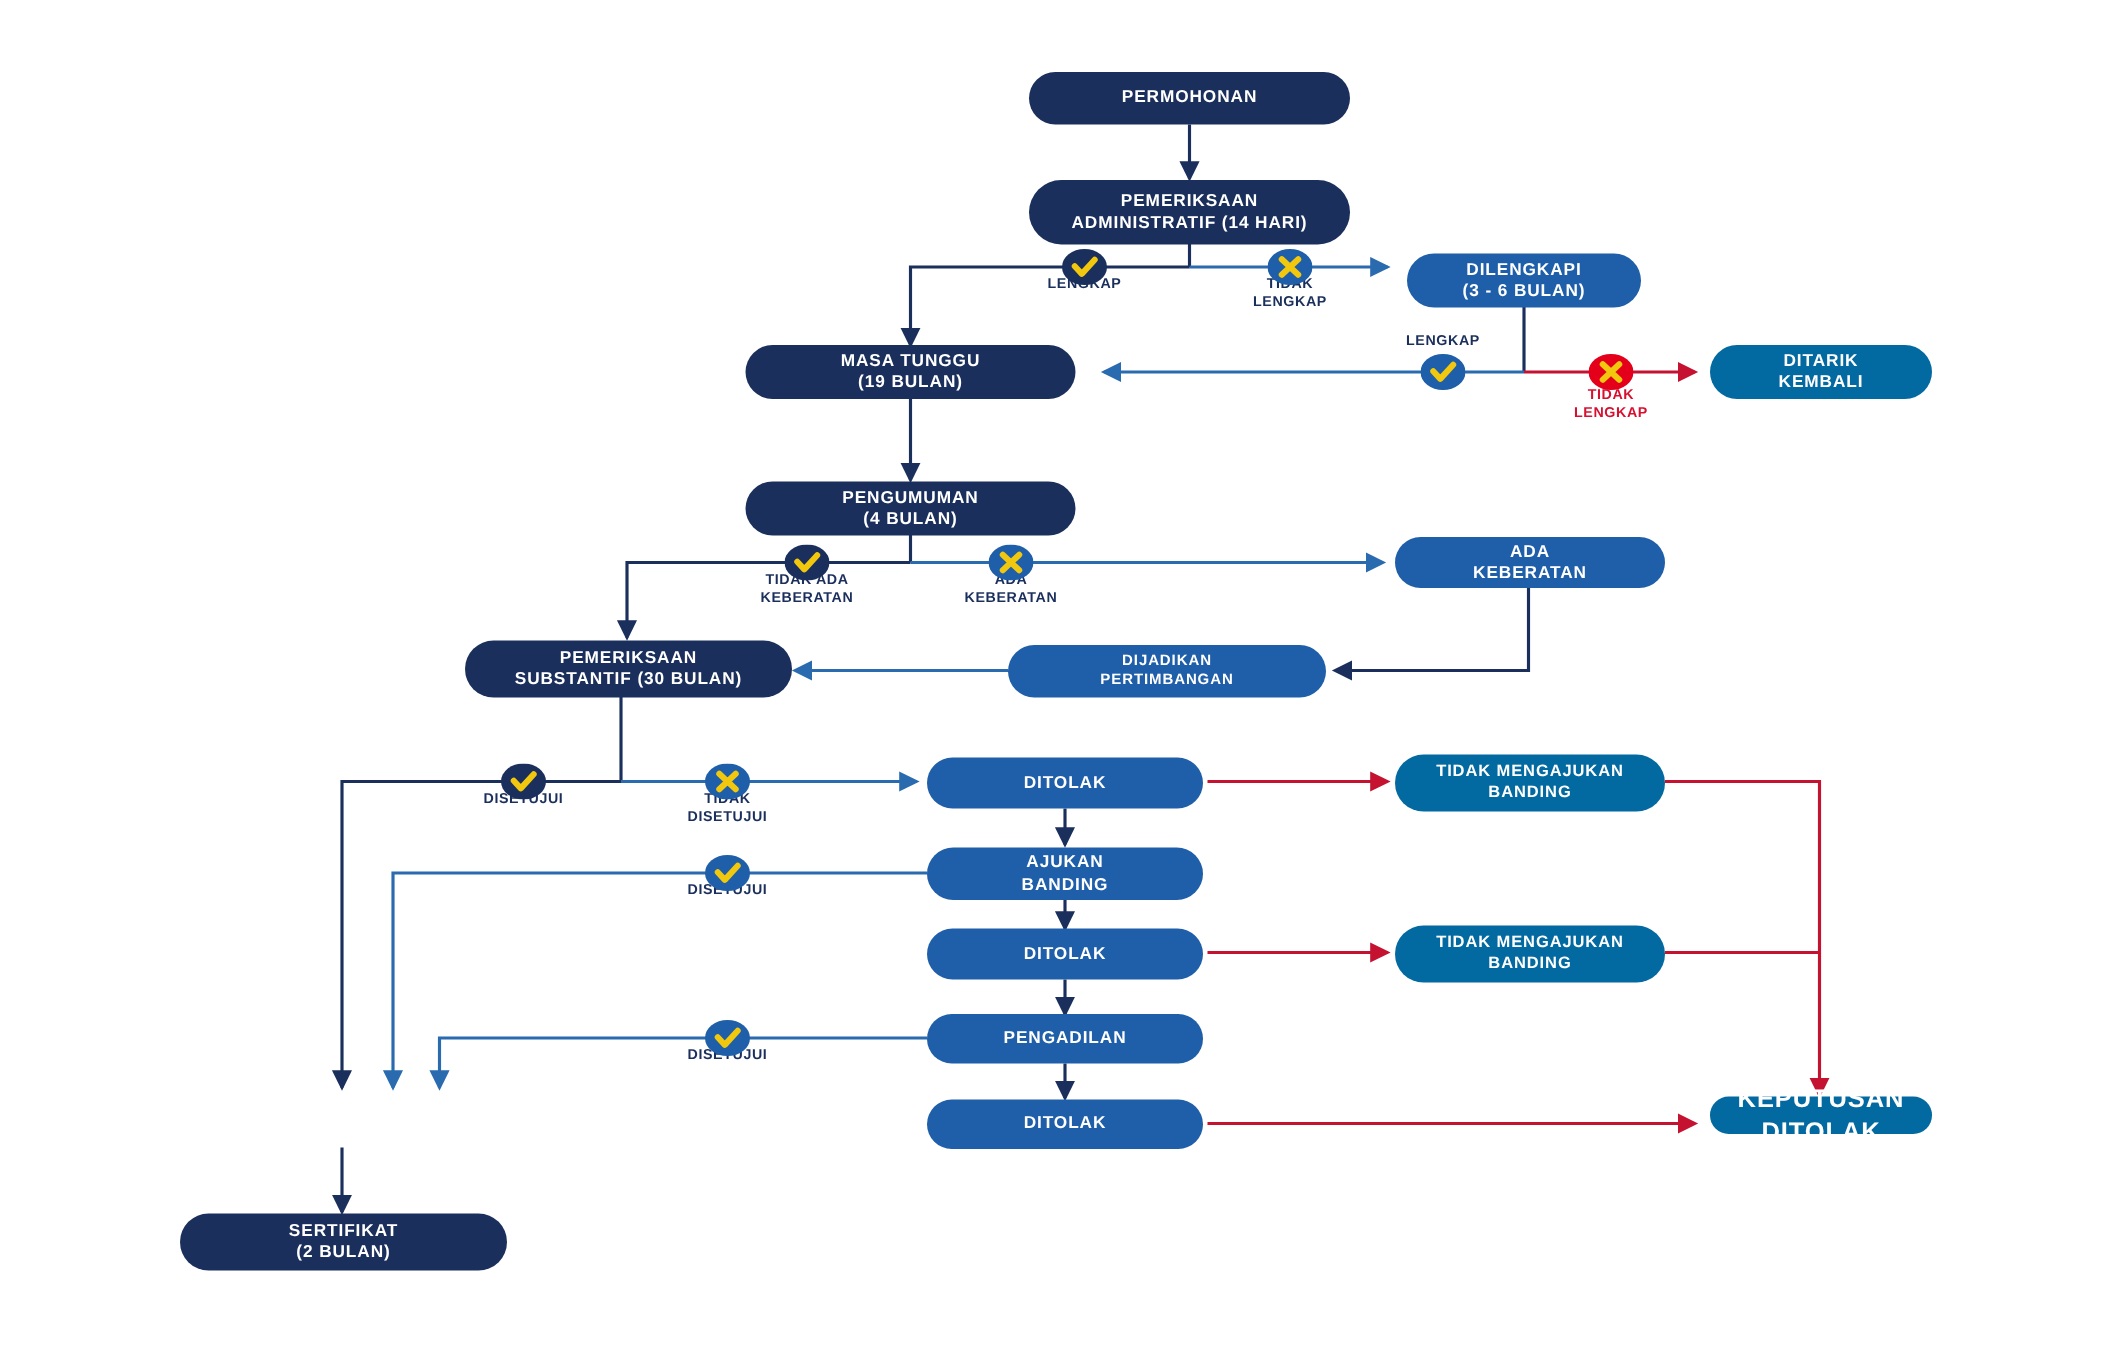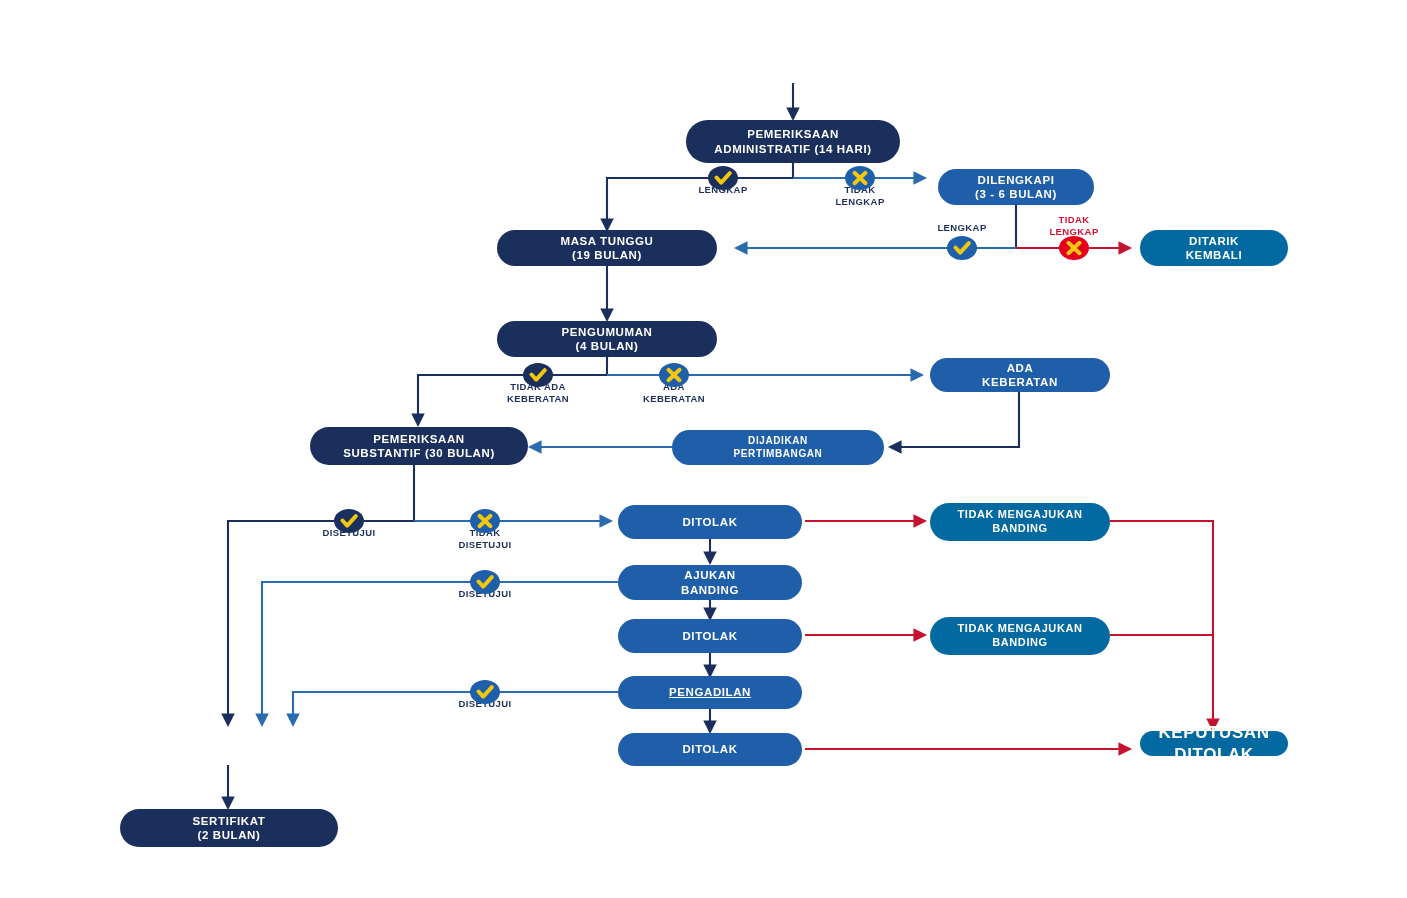--- a/index.html
+++ b/index.html
@@ -31,21 +31,21 @@
   .lbl{
     position:absolute;
     text-align:center;
     font-weight:bold;
     letter-spacing:.4px;
     line-height:1.25;
     color:#1b2f5c;
     z-index:4;
     white-space:pre-line;
   }
-  .lbl.redtxt{color:#d81030;}
+  .lbl.redtxt{color:#d81030;margin-top:44px;}
   .badge{
     position:absolute;
     z-index:5;
     display:flex;align-items:center;justify-content:center;
   }
   .badge svg{display:block;}
   svg.wires{position:absolute;left:0;top:0;z-index:1;overflow:visible;}
 </style>
 </head>
 <body>
@@ -114,20 +114,21 @@
 
       <path d="M805,749 L1130,749" stroke="#c41230" marker-end="url(#aRed)"></path>
 
       <path d="M1110,521 L1213,521 L1213,730" stroke="#c41230" marker-end="url(#aRed)"></path>
       <path d="M1110,635 L1213,635" stroke="#c41230"></path>
 
       <path d="M228,765 L228,808" stroke="#1b2f5c" marker-end="url(#aNavy)"></path>
     </g>
   </svg>
 
+  <div class="node navy" style="left:686px;top:48px;width:214px;height:35px;font-size:11.5px;">PERMOHONAN</div>
 
   <div class="node navy" style="left:686px;top:120px;width:214px;height:43px;font-size:11.5px;">PEMERIKSAAN
 ADMINISTRATIF (14 HARI)</div>
 
   <div class="node blue" style="left:938px;top:156px;width:156px;height:36px;font-size:11.5px;margin-top:13px;">DILENGKAPI
 (3 - 6 BULAN)</div>
 
   <div class="node red" style="left:1140px;top:230px;width:148px;height:36px;font-size:11.5px;">DITARIK
 KEMBALI</div>
 
@@ -146,21 +147,21 @@
   <div class="node navy" style="left:310px;top:427px;width:218px;height:38px;font-size:11.5px;">PEMERIKSAAN
 SUBSTANTIF (30 BULAN)</div>
 
   <div class="node blue" style="left:618px;top:505px;width:184px;height:34px;font-size:11.5px;">DITOLAK</div>
 
   <div class="node blue" style="left:618px;top:565px;width:184px;height:35px;font-size:11.5px;">AJUKAN
 BANDING</div>
 
   <div class="node blue" style="left:618px;top:619px;width:184px;height:34px;font-size:11.5px;">DITOLAK</div>
 
-  <div class="node blue" style="left:618px;top:676px;width:184px;height:33px;font-size:11.5px;text-decoration:underline;">PENGADILAN</div>
+  <div class="node blue" style="left:618px;top:676px;width:184px;height:33px;font-size:11.5px;">PENGADILAN</div>
 
   <div class="node blue" style="left:618px;top:733px;width:184px;height:33px;font-size:11.5px;">DITOLAK</div>
 
   <div class="node red" style="left:930px;top:503px;width:180px;height:38px;font-size:11px;">TIDAK MENGAJUKAN
 BANDING</div>
 
   <div class="node red" style="left:930px;top:617px;width:180px;height:38px;font-size:11px;">TIDAK MENGAJUKAN
 BANDING</div>
 
   <div class="node red" style="left:1140px;top:731px;width:148px;height:25px;font-size:17px;">KEPUTUSAN

